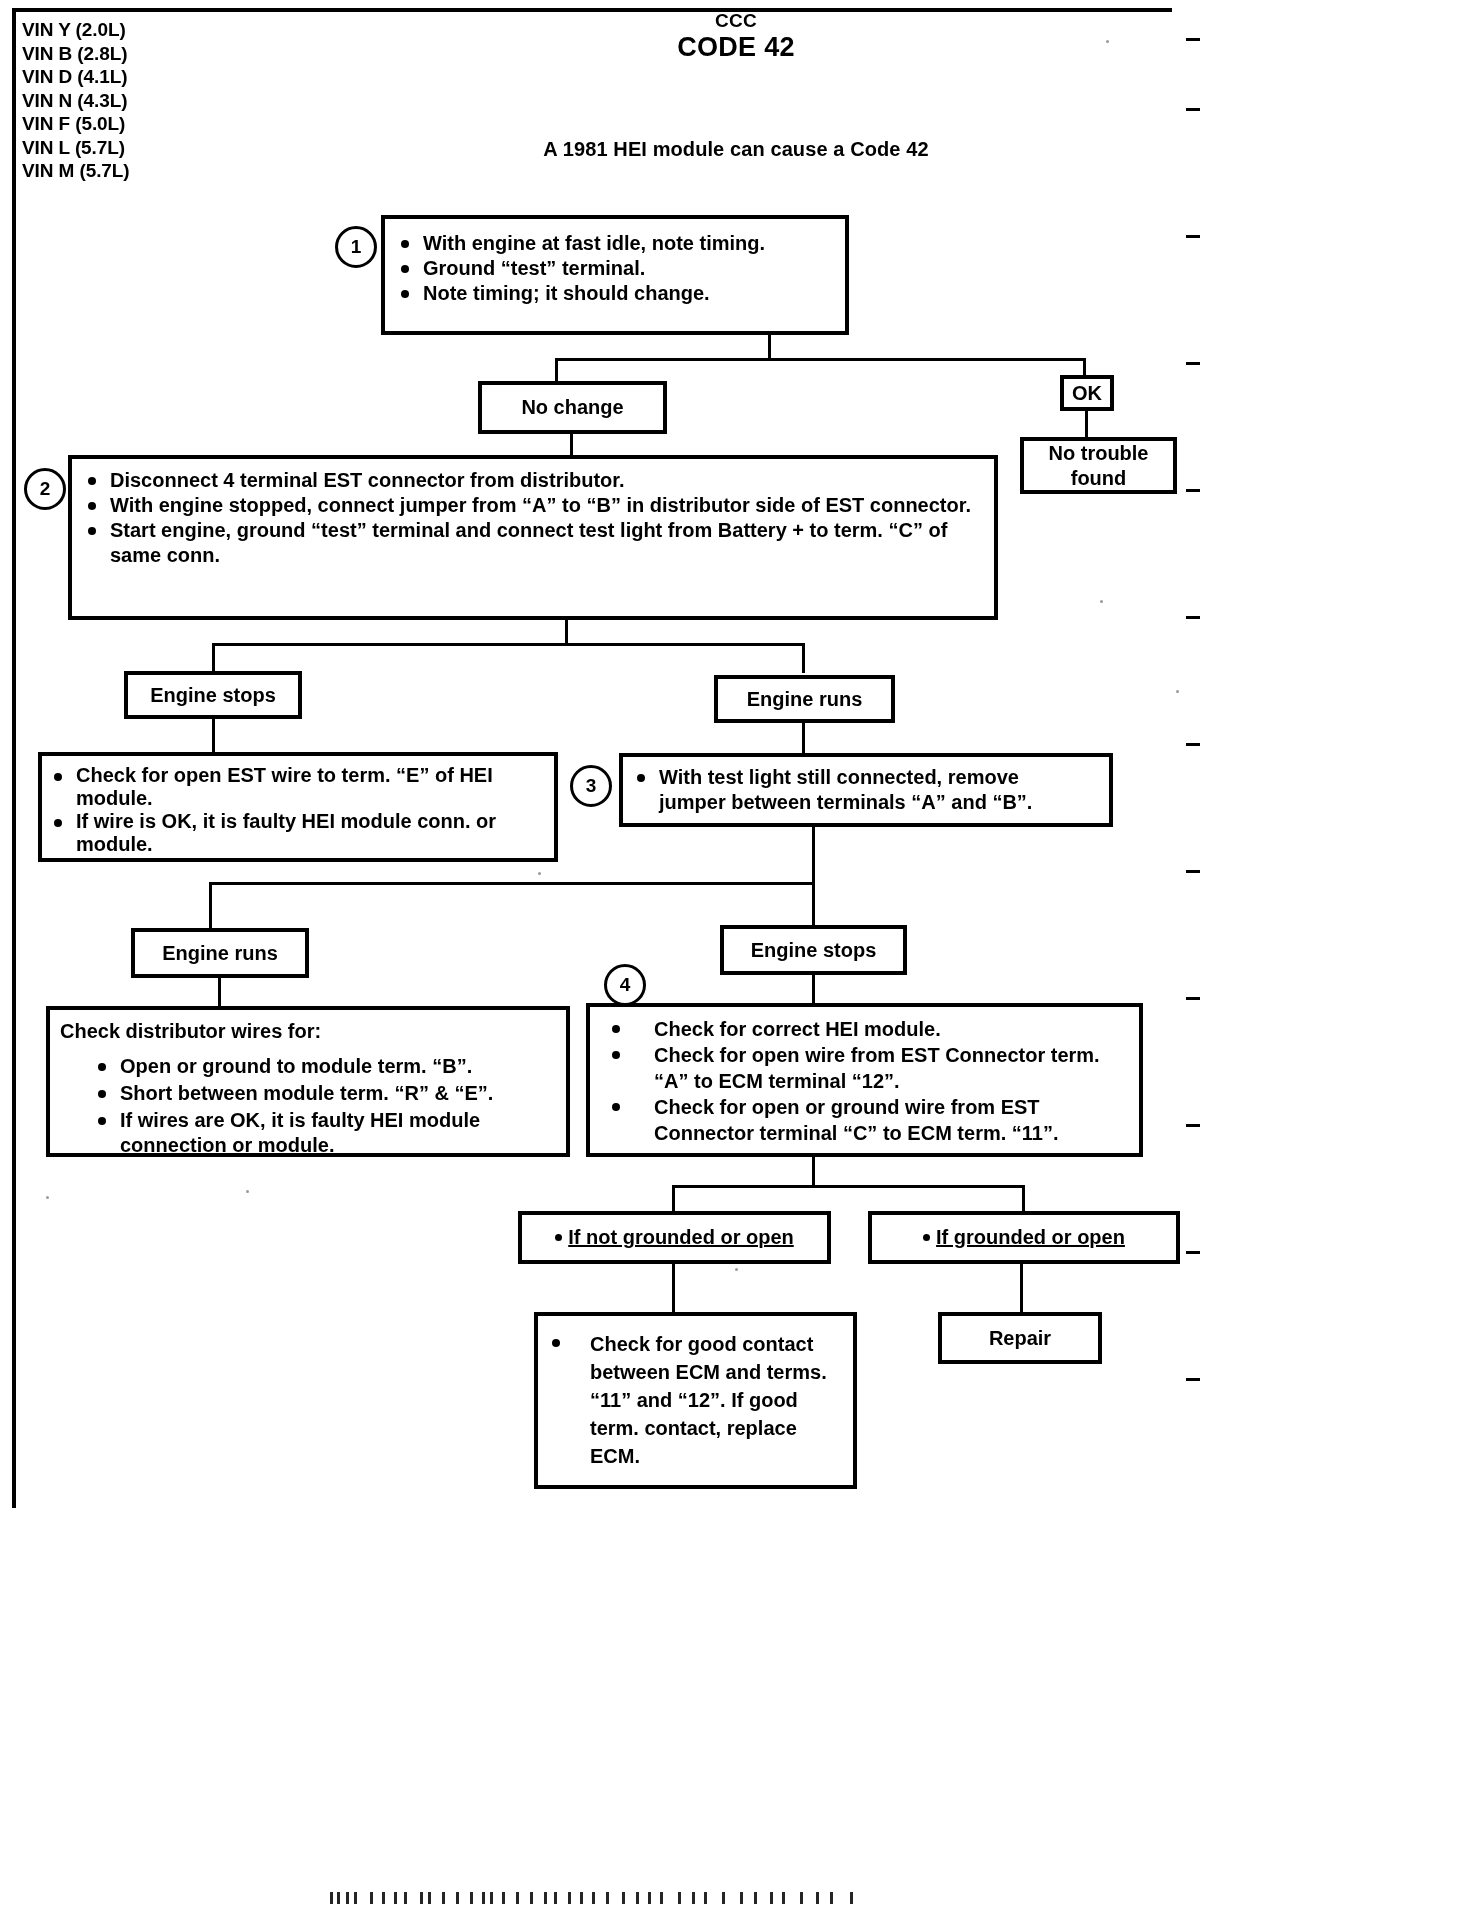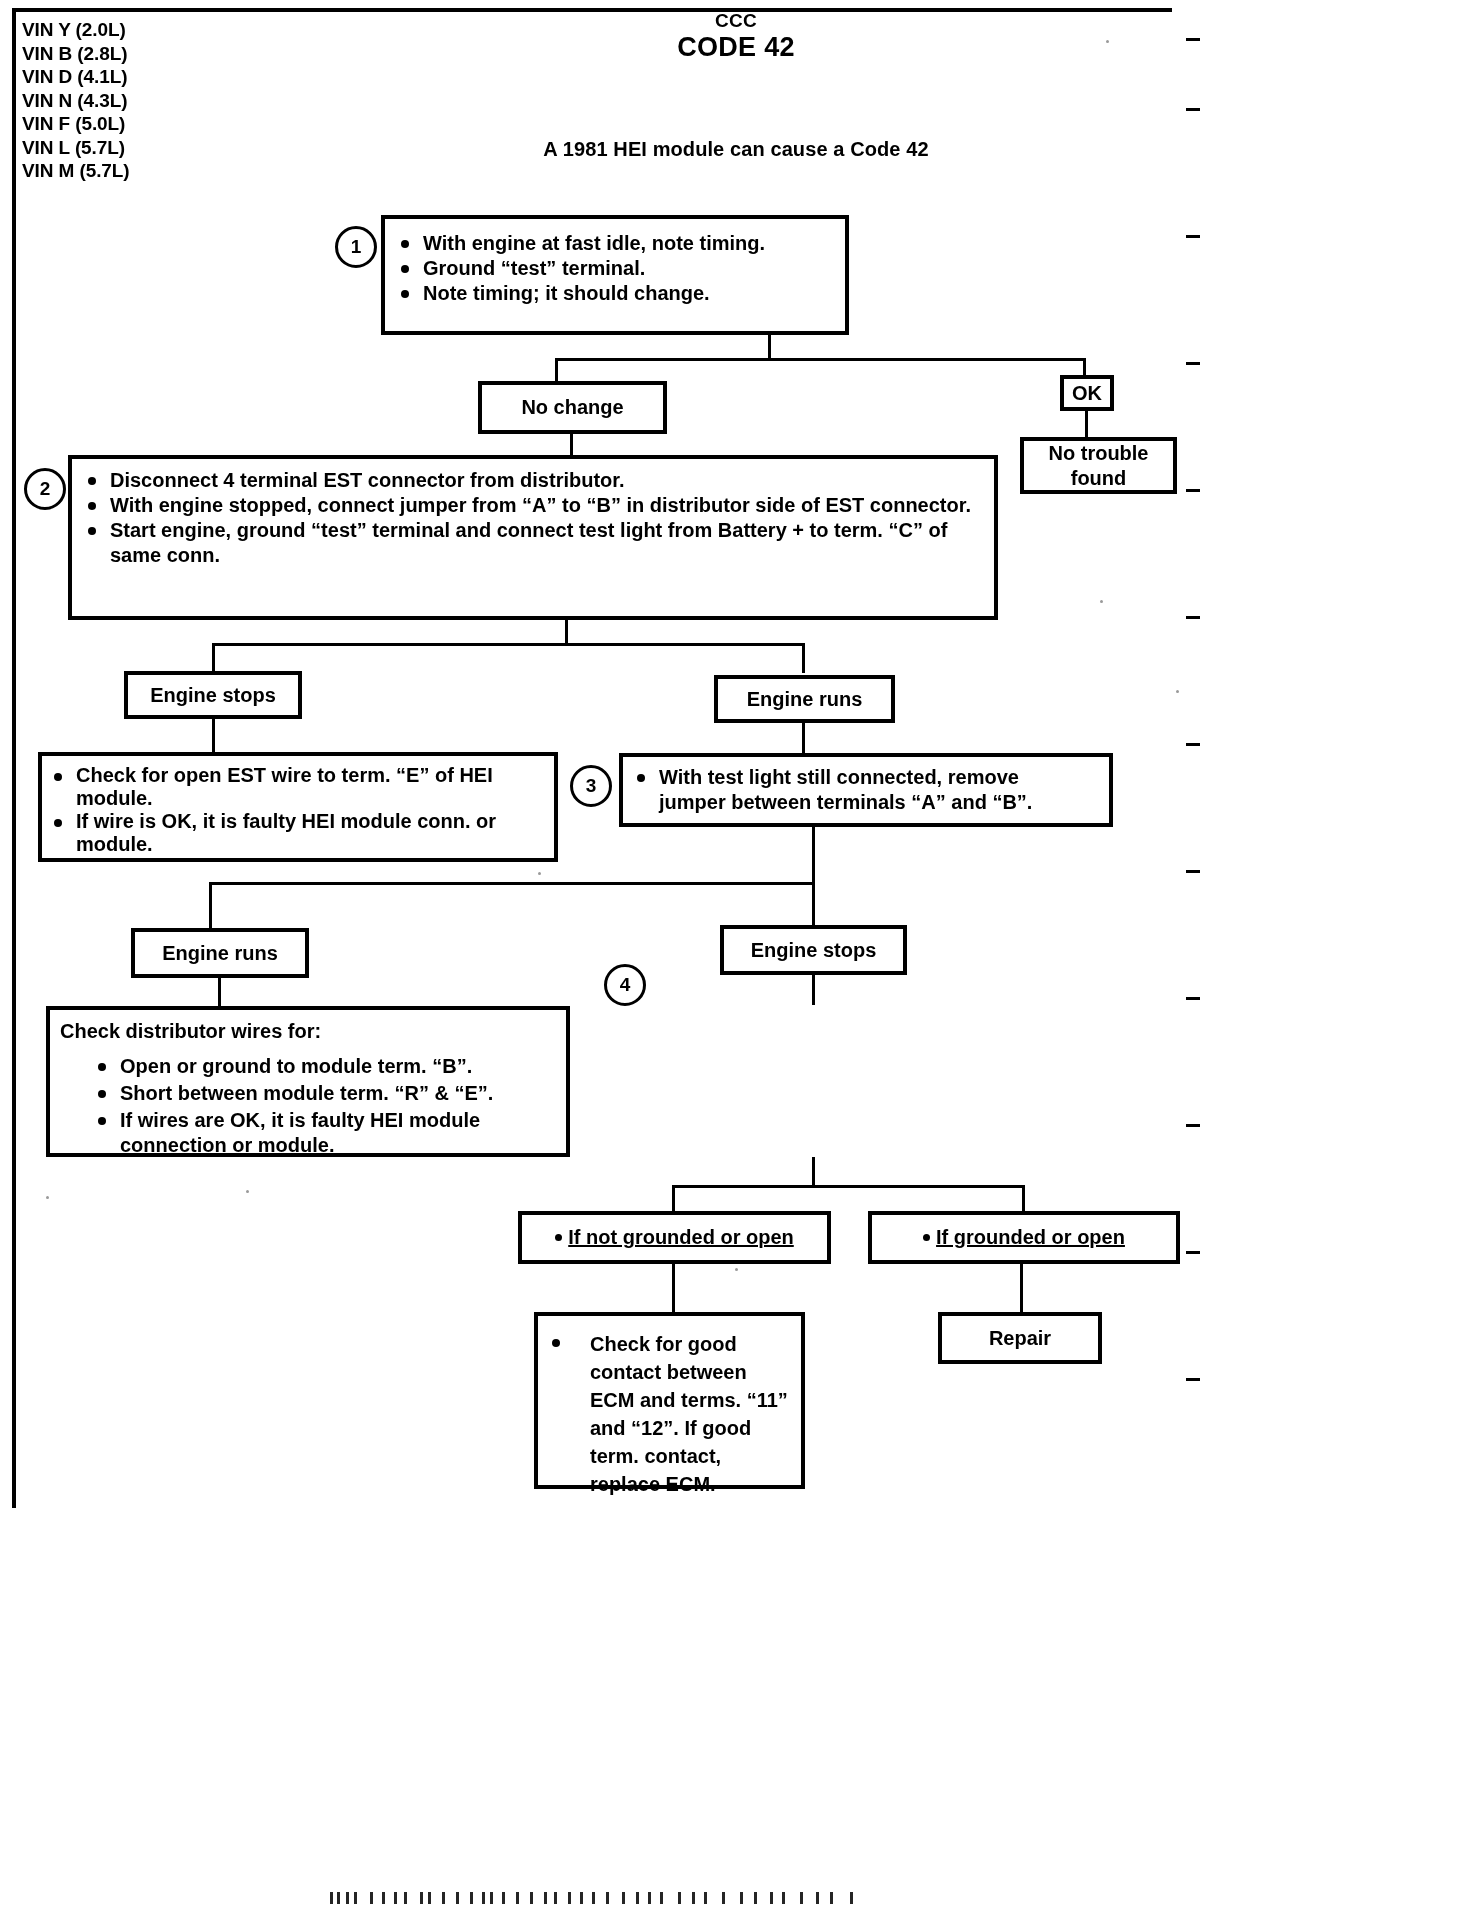--- a/index.html
+++ b/index.html
@@ -303,39 +303,46 @@
     <div class="plain-line">Check distributor wires for:</div>
     <ul class="inner">
       <li>Open or ground to module term. “B”.</li>
       <li>Short between module term. “R” &amp; “E”.</li>
       <li>If wires are OK, it is faulty HEI module connection or module.</li>
     </ul>
   </div>
 
   <div class="ln lnv" style="left:812px; top:975px; height:30px;"></div>
   <div class="step-num" style="left:604px; top:964px;">4</div>
+  <div class="box thick" style="left:586px; top:1003px; width:557px; height:154px; padding:9px 10px 8px 18px;">
+    <ul class="bl tight" style="line-height:26px;">
+      <li style="padding-left:46px;">Check for correct HEI module.</li>
+      <li style="padding-left:46px;">Check for open wire from EST Connector term. “A” to ECM terminal “12”.</li>
+      <li style="padding-left:46px;">Check for open or ground wire from EST Connector terminal “C” to ECM term. “11”.</li>
+    </ul>
+  </div>
 
   <div class="ln lnv" style="left:812px; top:1157px; height:30px;"></div>
   <div class="ln lnh" style="left:672px; top:1185px; width:353px;"></div>
   <div class="ln lnv" style="left:672px; top:1185px; height:28px;"></div>
   <div class="ln lnv" style="left:1022px; top:1185px; height:28px;"></div>
 
   <div class="box thick ibul" style="left:518px; top:1211px; width:313px; height:53px;">
     <span class="dot"></span>
     <span>If not grounded or open</span>
   </div>
   <div class="box thick ibul" style="left:868px; top:1211px; width:312px; height:53px;">
     <span class="dot"></span>
     <span>If grounded or open</span>
   </div>
 
   <div class="ln lnv" style="left:672px; top:1264px; height:50px;"></div>
   <div class="ln lnv" style="left:1020px; top:1264px; height:50px;"></div>
 
-  <div class="box thick" style="left:534px; top:1312px; width:271px; height:177px; padding:14px 10px 8px 10px;">
+  <div class="box thick" style="left:534px; top:1312px; width:323px; height:177px; padding:14px 10px 8px 10px;">
     <ul class="bl tight" style="line-height:28px;">
       <li style="padding-left:42px;">Check for good contact between ECM and terms. “11” and “12”. If good term. contact, replace ECM.</li>
     </ul>
   </div>
 
   <div class="box thick label" style="left:938px; top:1312px; width:164px; height:52px;">Repair</div>
 
   <div class="bottom-noise">
     <i style="left:0px"></i>
       <i style="left:7px"></i>

